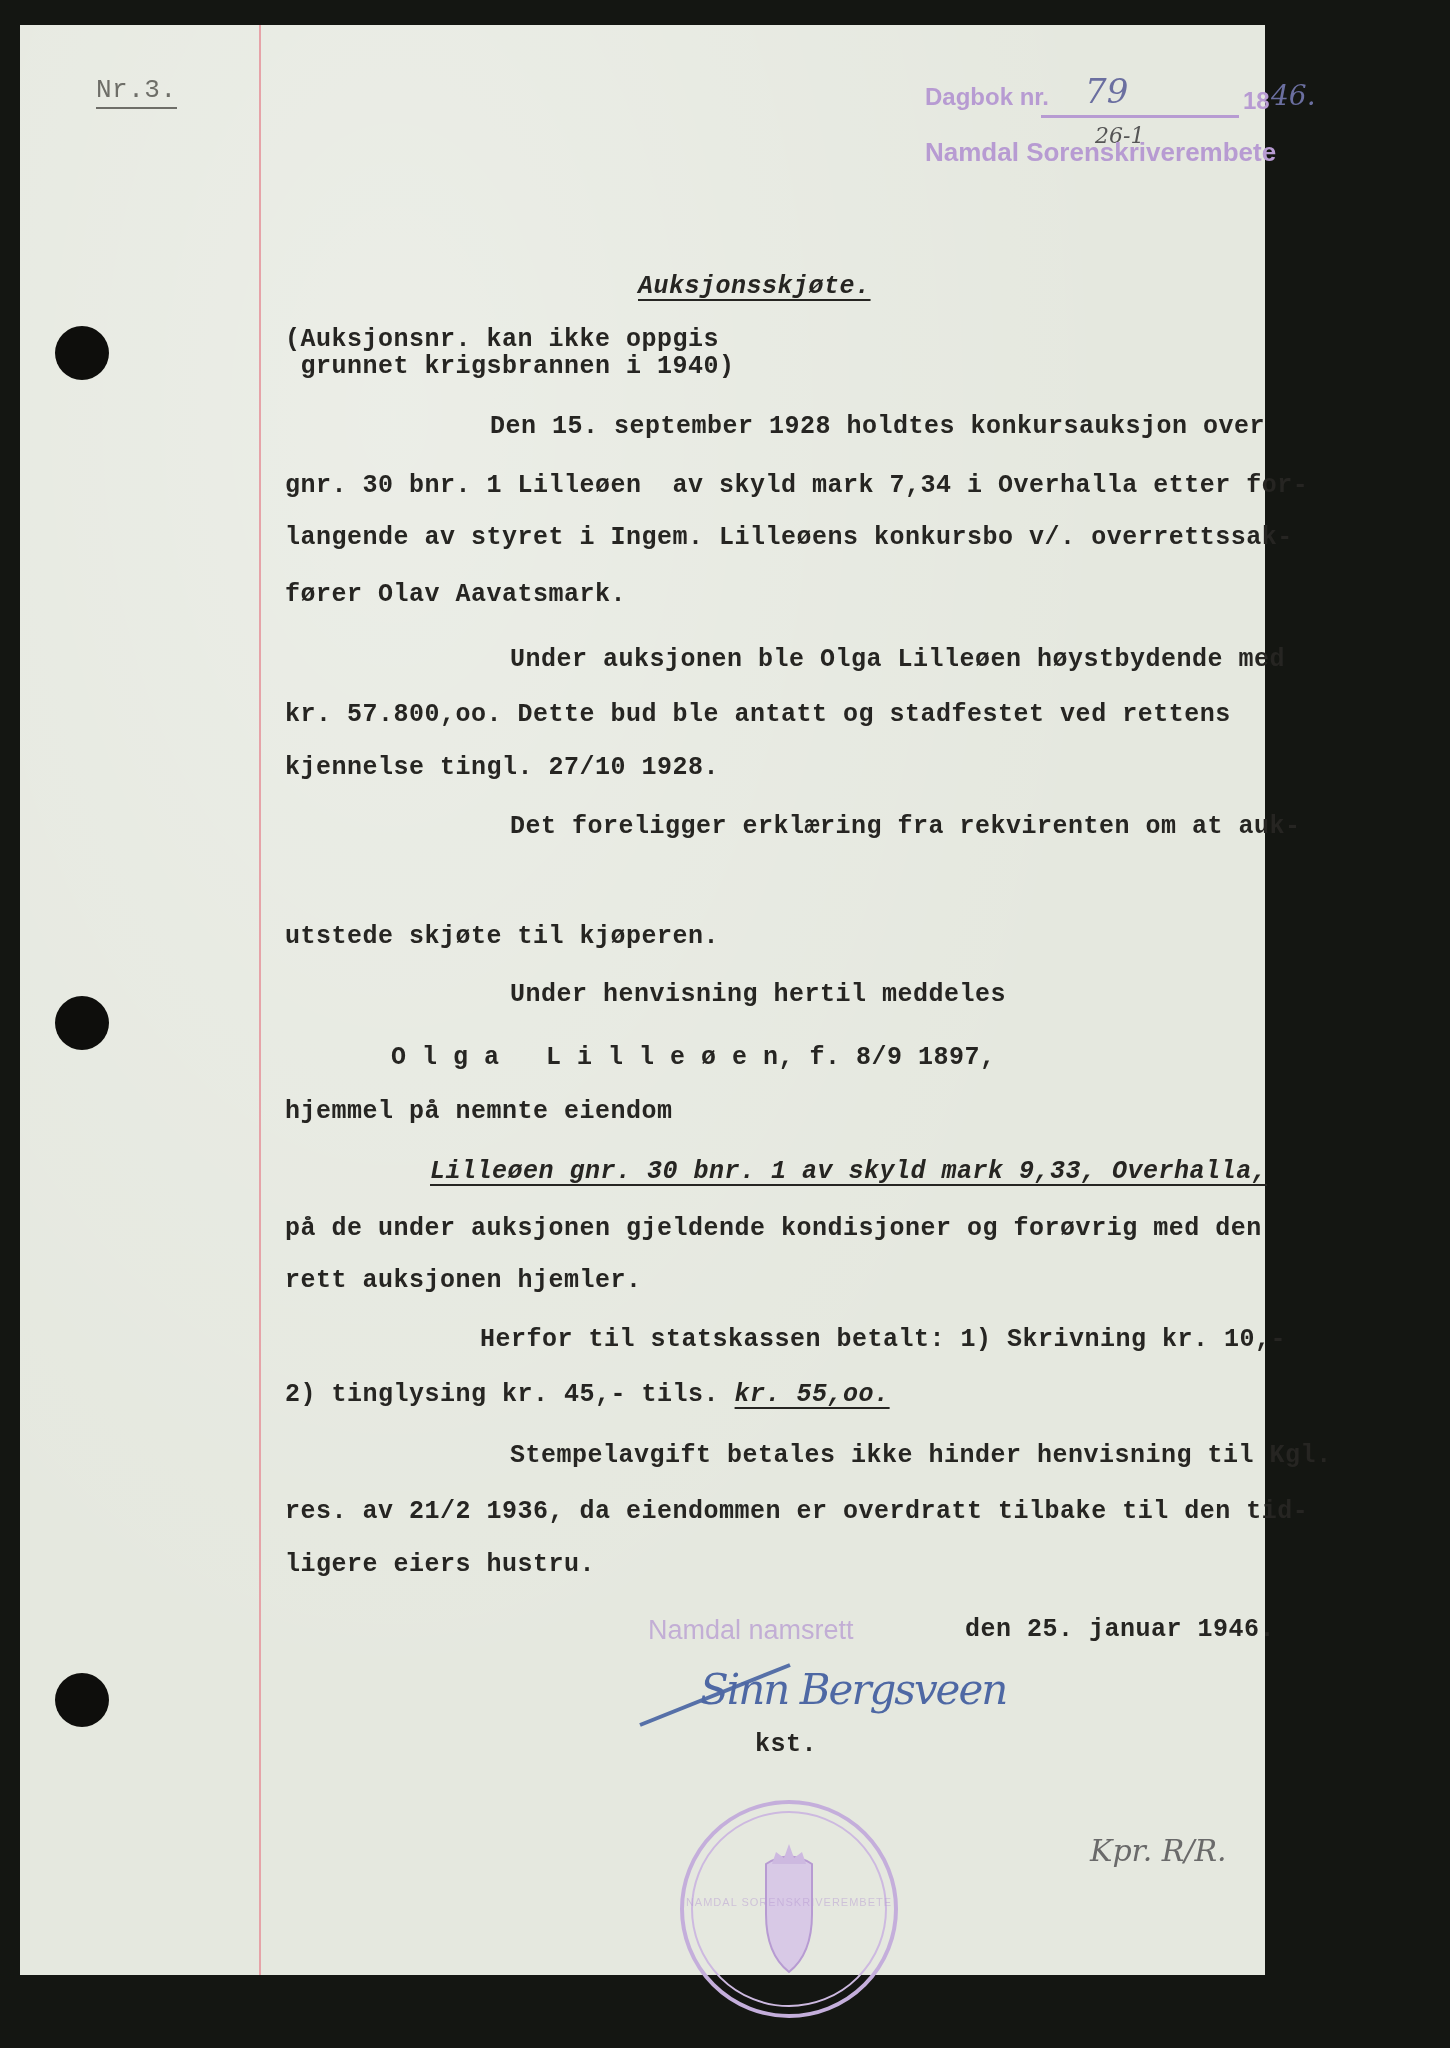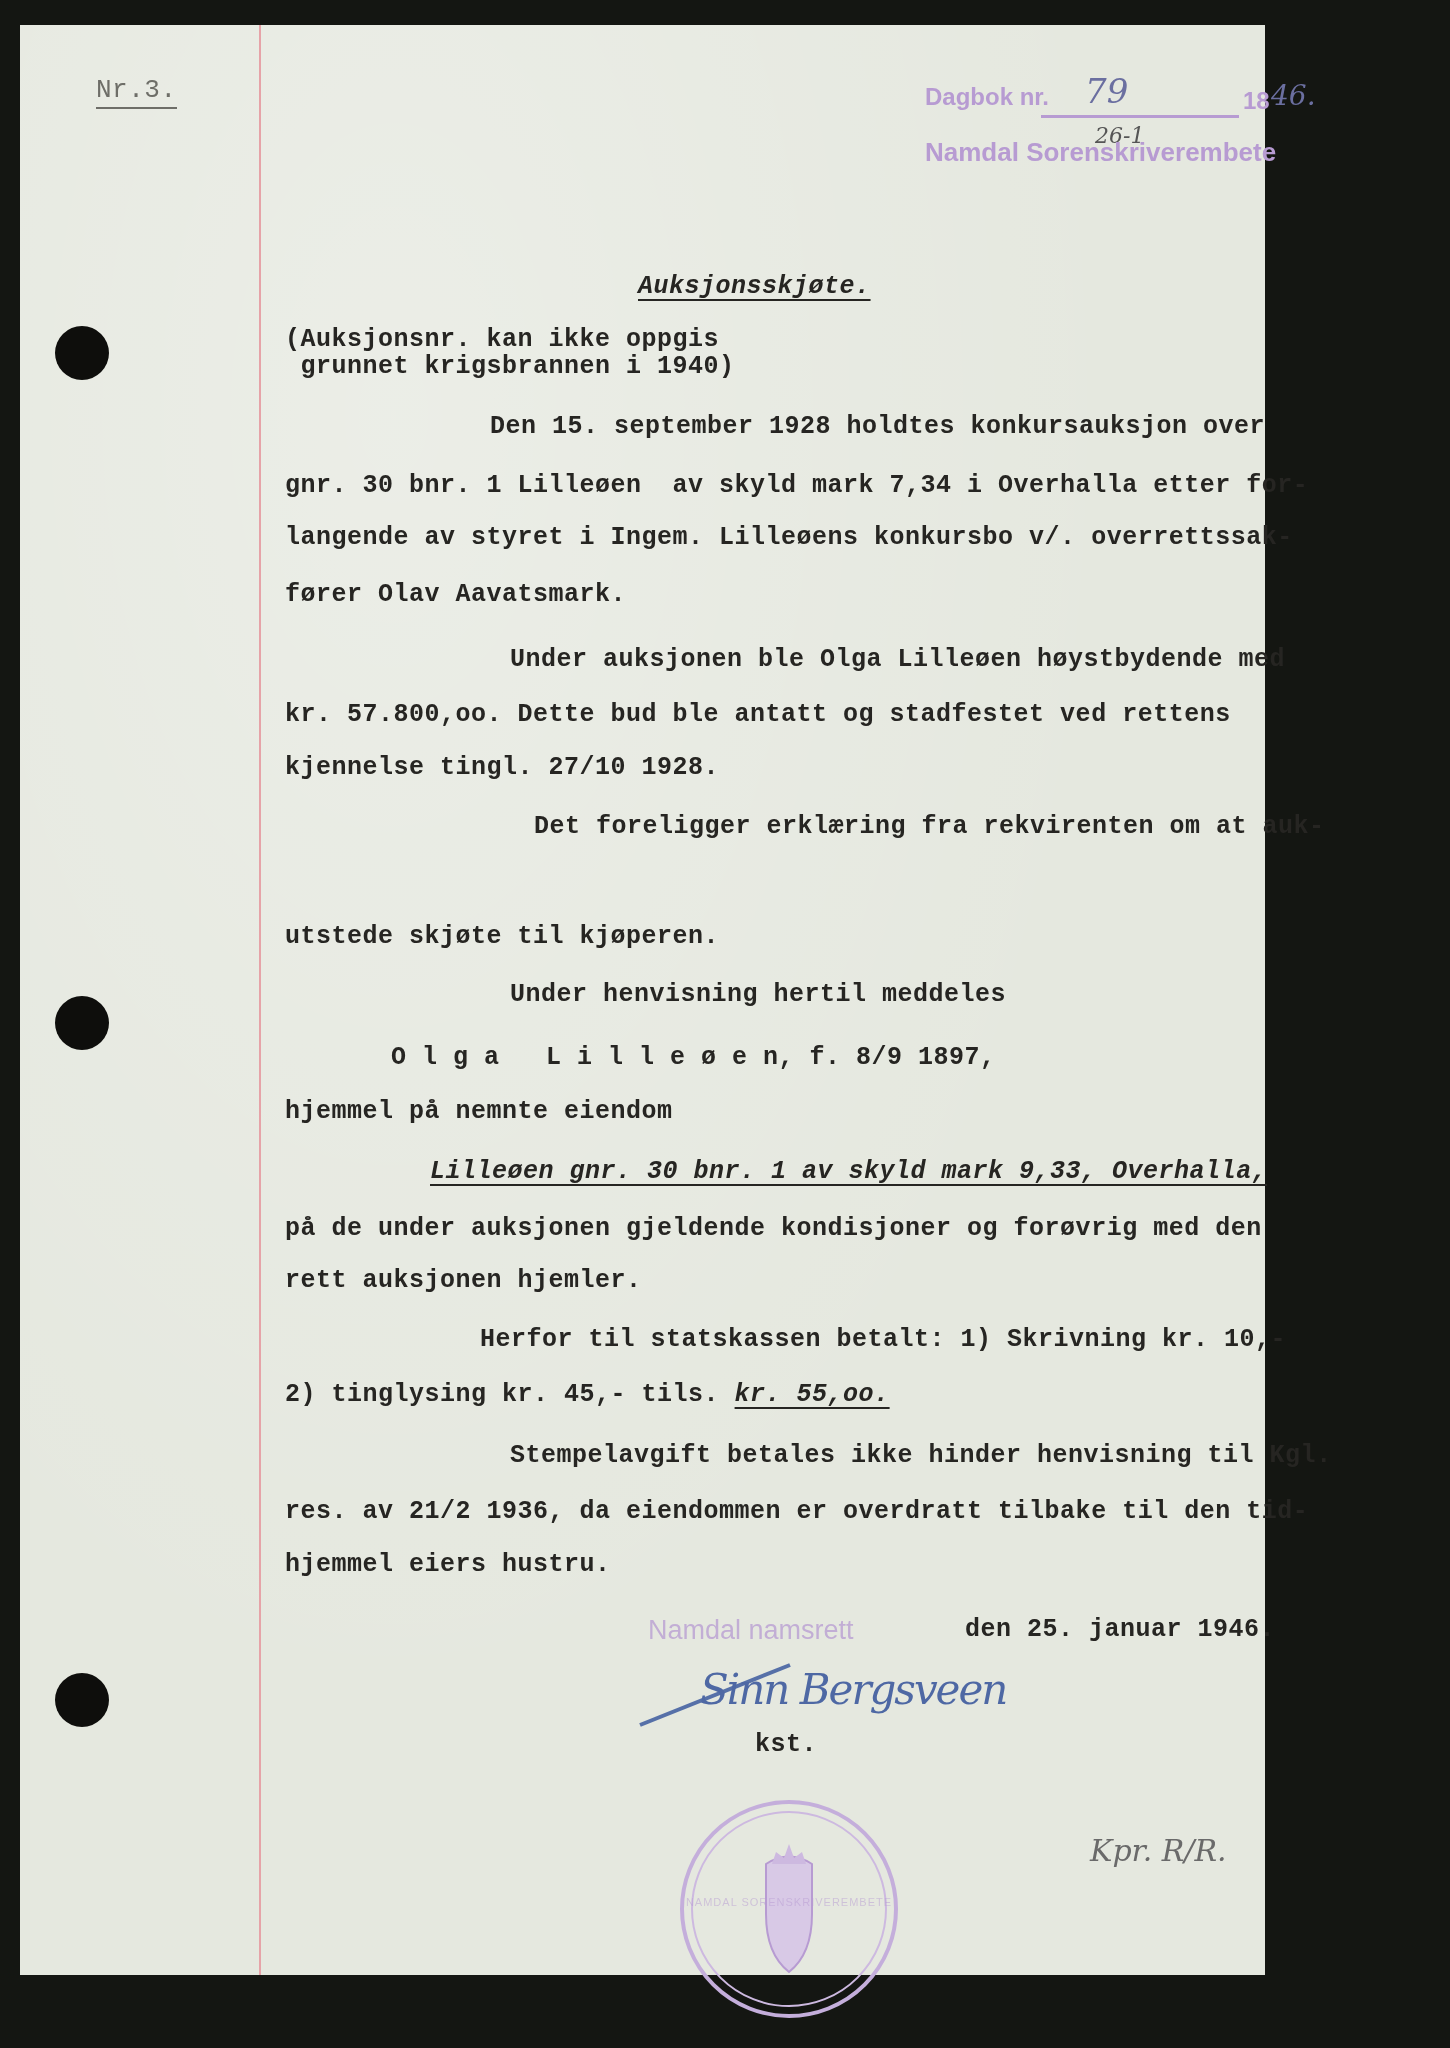--- a/index.html
+++ b/index.html
@@ -45,37 +45,37 @@
   <div class="tw" style="left:265px; top:300px;">(Auksjonsnr. kan ikke oppgis</div>
   <div class="tw" style="left:265px; top:327px;"> grunnet krigsbrannen i 1940)</div>
 
   <div class="tw" style="left:470px; top:387px;">Den 15. september 1928 holdtes konkursauksjon over</div>
   <div class="tw" style="left:265px; top:446px;">gnr. 30 bnr. 1 Lilleøen  av skyld mark 7,34 i Overhalla etter for-</div>
   <div class="tw" style="left:265px; top:498px;">langende av styret i Ingem. Lilleøens konkursbo v/. overrettssak-</div>
   <div class="tw" style="left:265px; top:555px;">fører Olav Aavatsmark.</div>
   <div class="tw" style="left:490px; top:620px;">Under auksjonen ble Olga Lilleøen høystbydende med</div>
   <div class="tw" style="left:265px; top:675px;">kr. 57.800,oo. Dette bud ble antatt og stadfestet ved rettens</div>
   <div class="tw" style="left:265px; top:728px;">kjennelse tingl. 27/10 1928.</div>
-  <div class="tw" style="left:490px; top:787px;margin-left:24px;">Det foreligger erklæring fra rekvirenten om at auk-</div>
+  <div class="tw" style="left:490px; top:787px;">Det foreligger erklæring fra rekvirenten om at auk-</div>
   <div class="tw" style="left:265px; top:897px;">utstede skjøte til kjøperen.</div>
   <div class="tw" style="left:490px; top:955px;">Under henvisning hertil meddeles</div>
 
   <div class="tw" style="left:325px; top:1018px;margin-left:46px;">O l g a   L i l l e ø e n, f. 8/9 1897,</div>
   <div class="tw" style="left:265px; top:1072px;">hjemmel på nemnte eiendom</div>
   <div class="tw ul" style="left:410px; top:1132px;">Lilleøen gnr. 30 bnr. 1 av skyld mark 9,33, Overhalla,</div>
 
   <div class="tw" style="left:265px; top:1189px;">på de under auksjonen gjeldende kondisjoner og forøvrig med den</div>
   <div class="tw" style="left:265px; top:1241px;">rett auksjonen hjemler.</div>
 
   <div class="tw" style="left:460px; top:1300px;">Herfor til statskassen betalt: 1) Skrivning kr. 10,-</div>
   <div class="tw" style="left:265px; top:1355px;"><span>2) tinglysing kr. 45,- tils. </span><span class="ul">kr. 55,oo.</span></div>
 
   <div class="tw" style="left:490px; top:1416px;">Stempelavgift betales ikke hinder henvisning til Kgl.</div>
   <div class="tw" style="left:265px; top:1472px;">res. av 21/2 1936, da eiendommen er overdratt tilbake til den tid-</div>
-  <div class="tw" style="left:265px; top:1525px;">hjemmel eiers hustru.</div>
+  <div class="tw" style="left:265px; top:1525px;">ligere eiers hustru.</div>
 
   <div class="stamp-ink" style="position:absolute; left:628px; top:1590px; font-size:27px; opacity:0.75;">Namdal namsrett</div>
   <div class="tw" style="left:945px; top:1590px;">den 25. januar 1946.</div>
 
   <svg style="position:absolute; left:600px; top:1620px;" width="420" height="100">
     <path d="M20 80 L170 20" stroke="#5670a8" stroke-width="4" fill="none"></path>
   </svg>
   <div class="hand" style="left:680px; top:1640px; font-size:42px; color:#4e68a4; letter-spacing:-2px;">Sinn Bergsveen</div>
   <div class="tw" style="left:735px; top:1705px;text-align:center;">kst.</div>
 

